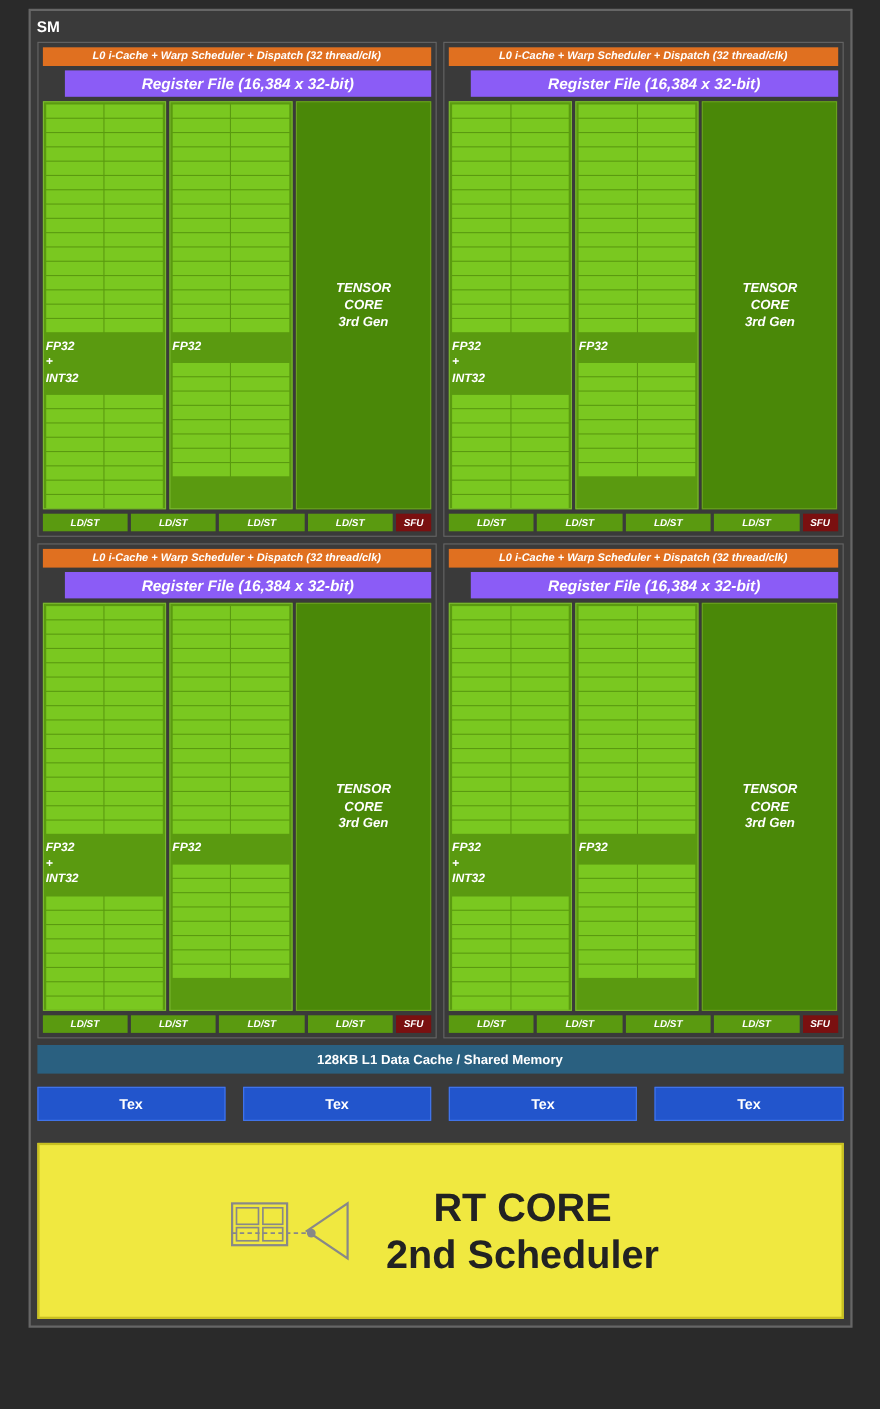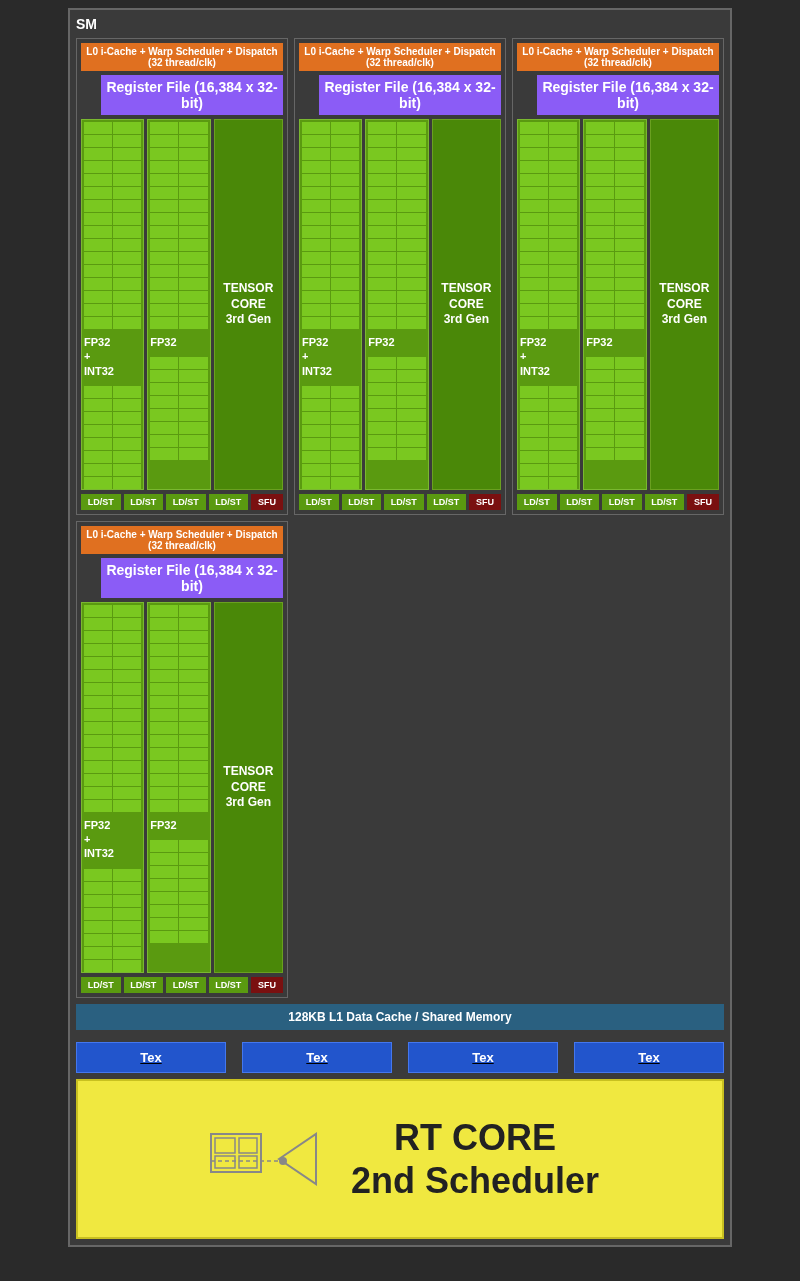--- a/index.html
+++ b/index.html
@@ -6,37 +6,38 @@
     body {
       width: 800px;
       min-height: 1281px;
       background: #2a2a2a;
       font-family: Arial, sans-serif;
       display: flex;
       flex-direction: column;
       align-items: center;
     }
     .sm-container {
-      width: 664px;
+      width: 749px;
       margin: 8px auto;
       background: #3a3a3a;
       border: 2px solid #666;
       padding: 6px;
     }
     .sm-label {
       color: white;
       font-size: 14px;
       font-weight: bold;
       margin-bottom: 6px;
     }
     .quadrants-grid {
       display: grid;
-      grid-template-columns: 1fr 1fr 1fr;
+      grid-template-columns: 1fr 1fr;
       gap: 6px;
       margin-bottom: 6px;
+      font-style: italic;
     }
     .quadrant {
       background: #3a3a3a;
       border: 1px solid #666;
       padding: 4px;
     }
     .l0-cache-bar {
       background: #e07020;
       color: white;
       font-size: 10px;
@@ -100,22 +101,21 @@
       font-size: 12px;
       font-weight: bold;
       text-align: center;
       padding: 6px;
       margin-bottom: 12px;
     }
     .tex-row {
       display: grid;
       grid-template-columns: 1fr 1fr 1fr 1fr;
       gap: 16px;
-      margin-bottom: 6px;
-      text-decoration: underline;
+      margin-bottom: 20px;
     }
     .tex-block {
       background: #2255cc;
       color: white;
       font-size: 13px;
       font-weight: bold;
       text-align: center;
       padding: 7px;
       border: 1px solid #4477ee;
     }

